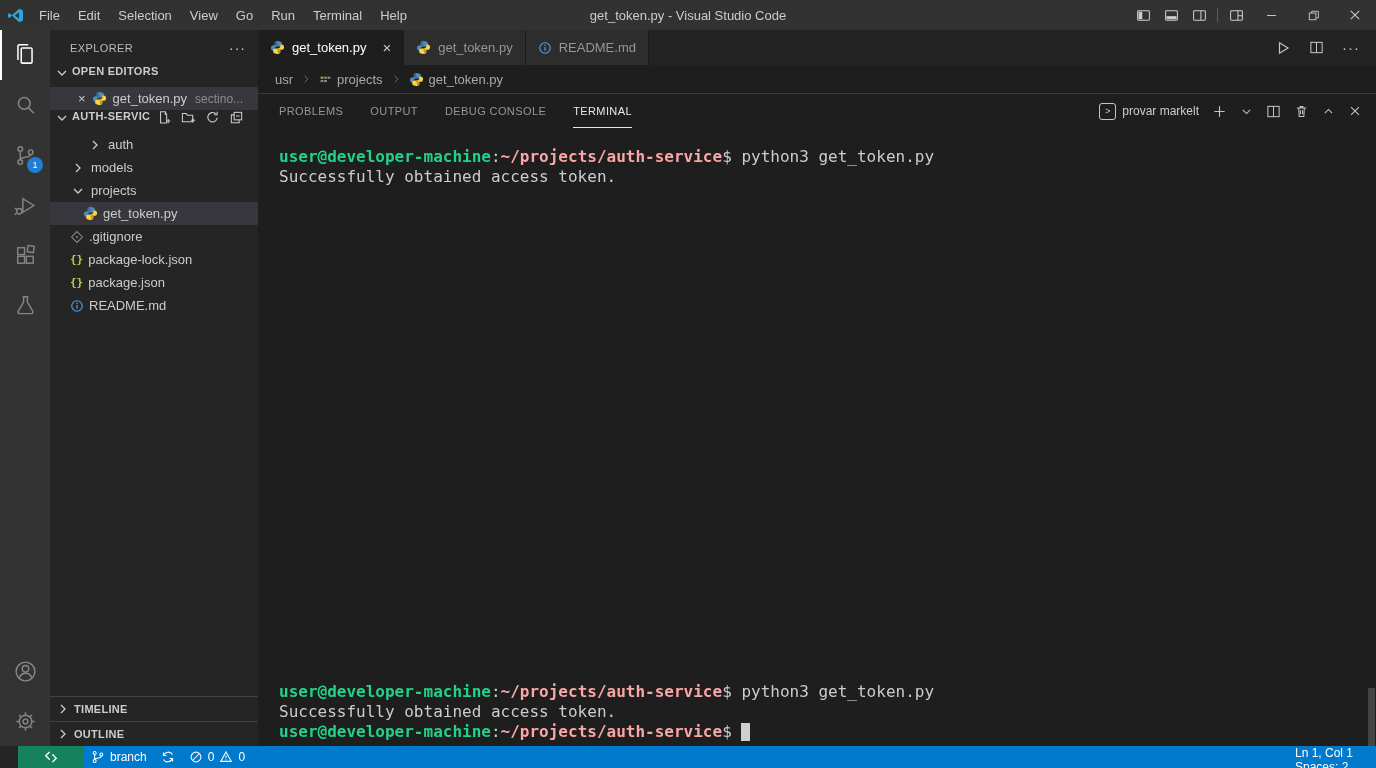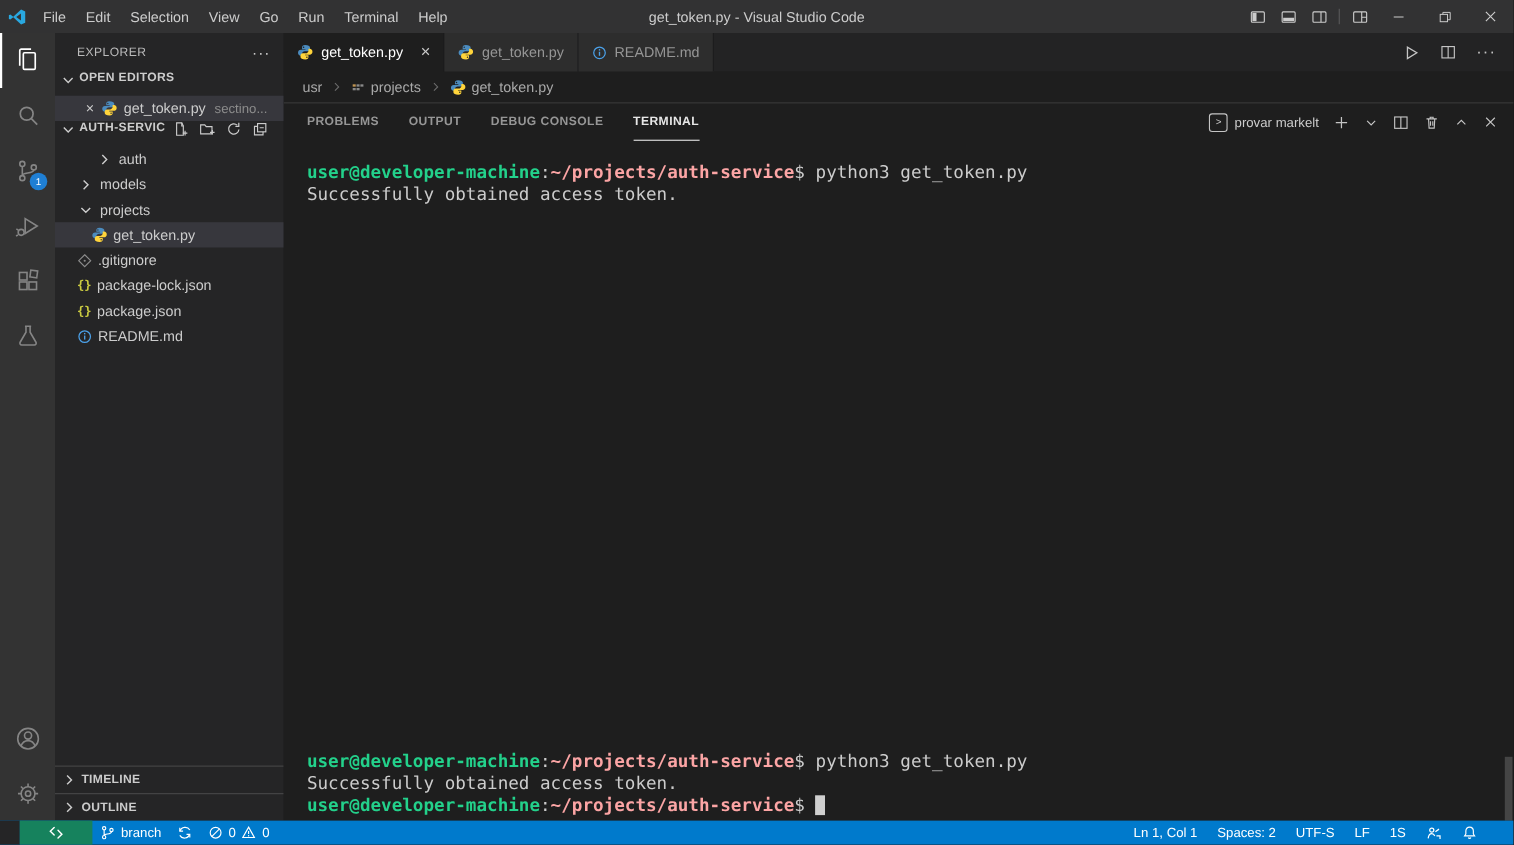--- a/index.html
+++ b/index.html
@@ -57,21 +57,21 @@
   .tab .tab-close{margin-left:9px;font-size:15px;color:#cccccc;}
   #editor-actions{margin-left:auto;display:flex;align-items:center;gap:18px;padding-right:16px;color:#c5c5c5;}
   #breadcrumb{height:28px;display:flex;align-items:center;padding-left:17px;font-size:13px;color:#a9a9a9;background:#1e1e1e;}
   .bc-item{display:flex;align-items:center;gap:5px;}
   .bc-sep{color:#6d6d6d;margin:0 7px;display:flex;}
 
   
   #panel{position:absolute;top:63px;left:0;right:0;bottom:0;background:#1e1e1e;border-top:1px solid #3a3a3a;}
   #panelheader{height:34px;display:flex;align-items:center;padding:0 14px 0 21px;}
   .panel-tab{font-size:11px;letter-spacing:.4px;color:#969696;margin-right:27px;height:100%;
-             display:flex;align-items:center;border-bottom:1px solid transparent;box-sizing:border-box;font-weight:bold;}
+             display:flex;align-items:center;border-bottom:1px solid transparent;box-sizing:border-box;}
   .panel-tab.active{color:#e7e7e7;border-bottom-color:#e7e7e7;}
   #panel-actions{margin-left:auto;display:flex;align-items:center;gap:13px;color:#c5c5c5;}
   #term-picker{display:flex;align-items:center;gap:6px;font-size:12px;color:#cccccc;}
   .term-box{width:15px;height:15px;border:1px solid #c5c5c5;border-radius:3px;display:flex;align-items:center;
             justify-content:center;font-size:9px;line-height:1;}
   #terminal{position:absolute;top:34px;left:0;right:0;bottom:0;
             font-family:"DejaVu Sans Mono",monospace;font-size:16px;line-height:20px;color:#cccccc;}
   #term-top{position:absolute;top:19px;left:21px;right:16px;}
   #term-bottom{position:absolute;bottom:4px;left:21px;right:16px;}
   .term-line{white-space:pre;}
@@ -80,21 +80,21 @@
   .seg-fg{color:#cccccc;}
   .cursor{display:inline-block;width:9px;height:18px;background:#cfcfcf;vertical-align:text-bottom;}
   #term-scrollbar{position:absolute;right:1px;bottom:0;width:7px;height:58px;background:#5a5a5a;opacity:.65;}
 
   
   #statusbar{position:absolute;left:0;right:0;bottom:0;height:22px;background:#007acc;color:#ffffff;
              display:flex;align-items:stretch;font-size:12px;}
   .sb-stub{width:18px;background:#252526;}
   #remote{width:66px;background:#16825d;display:flex;align-items:center;justify-content:center;}
   .st-item{display:flex;align-items:center;gap:5px;padding:0 7px;white-space:nowrap;justify-content:space-between;}
-  #st-right{margin-left:auto;display:flex;align-items:stretch;padding-right:24px;}
+  #st-right{margin-left:auto;display:flex;align-items:stretch;padding-right:14px;flex-direction:column;}
   #st-right .st-item{padding:0 9px;}
 </style>
 </head>
 <body>
 
 <header id="titlebar">
   <span id="logo" class="ic">
     <svg width="17" height="17" viewBox="0 0 24 24">
         <path fill="#29a8e0" d="M17.2 2.4 7.1 11.6 3.4 8.7 1.5 9.6v4.8l1.9.9 3.7-2.9 10.1 9.2 5.3-2.4V4.8zM17 7.5v9L11 12z"></path>
       </svg>

